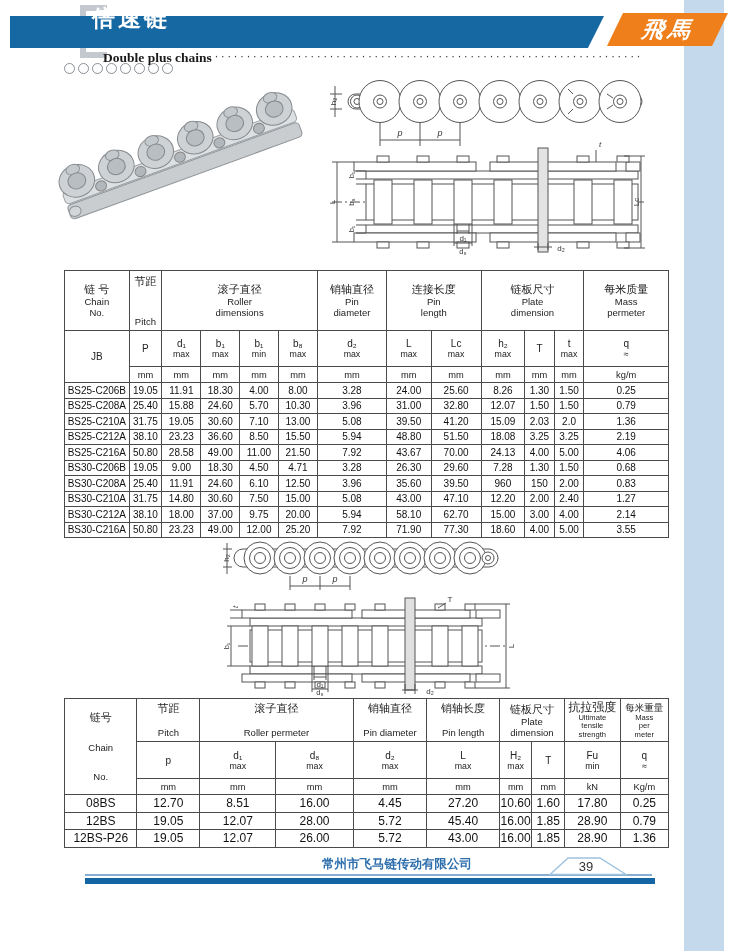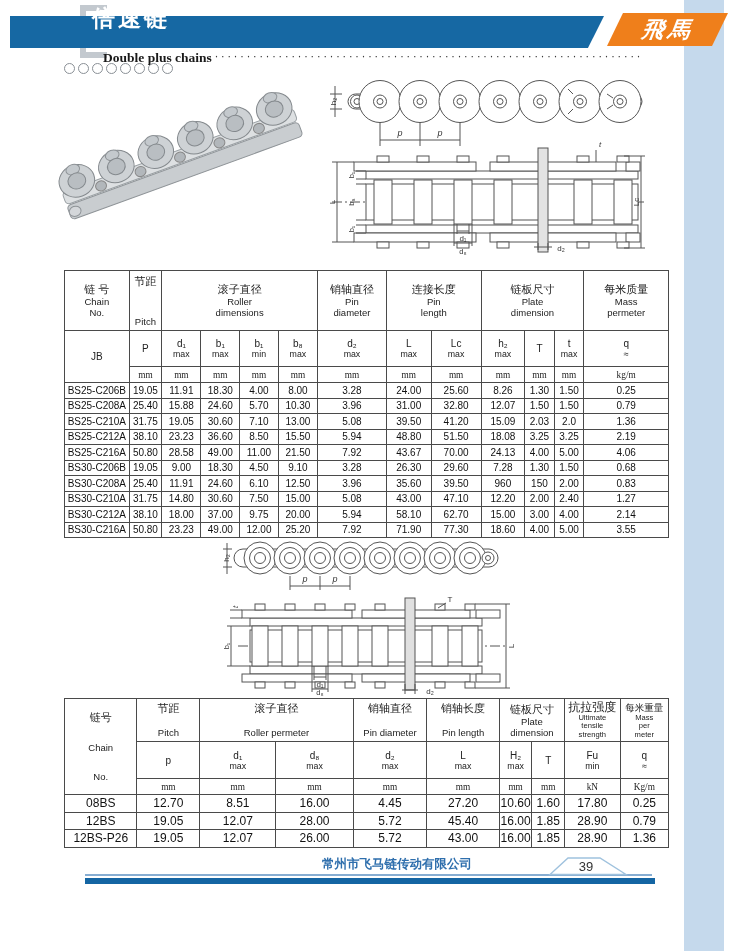--- a/index.html
+++ b/index.html
@@ -41,21 +41,21 @@
   .t1 tbody td{height:14.5px;font-size:10px;color:#111;}
   .gh2{height:42px;} .sh2{height:37px;} .uh2{height:16px;}
   .t2 tbody td{height:16.5px;font-size:12px;color:#111;text-align:center;}
   .cn{font-size:11px;line-height:13px;}
   .en{font-size:9.5px;line-height:11px;text-align:center;}
   .ens{font-size:7.6px;line-height:8.6px;}
   .spread{display:flex;flex-direction:column;justify-content:space-between;height:52px;padding:3px 0;}
   .spread3{display:flex;flex-direction:column;justify-content:space-around;height:90px;}
   .l1{font-size:10px;line-height:11px;}
   .l2{font-size:8.8px;line-height:10px;}
-  .uh1 th,.uh2 th{font-size:9.3px;font-family:Liberation Serif, serif;}
+  .uh1 th,.uh2 th{font-size:9.3px;}
   
   .footer-en{position:absolute;left:148px;top:857px;font-family:"Liberation Serif","DejaVu Serif",serif;
              font-size:12px;color:#2f6fad;}
   .footer-cn{position:absolute;left:322px;top:856px;font-size:12.5px;color:#2f6fad;font-weight:bold;}
   .thin-line{position:absolute;left:85px;top:874px;width:567px;height:2px;background:#86add2;}
   .thick-bar{position:absolute;left:85px;top:878px;width:570px;height:6px;background:#1465a3;}
   .trap{position:absolute;left:548px;top:857px;}
 </style>
 </head>
 <body>
@@ -435,21 +435,21 @@
           <td>4.00</td>
           <td>5.00</td>
           <td>4.06</td>
         </tr>
         <tr>
           <td>BS30-C206B</td>
           <td>19.05</td>
           <td>9.00</td>
           <td>18.30</td>
           <td>4.50</td>
-          <td>9.10</td>
+          <td>4.71</td>
           <td>3.28</td>
           <td>26.30</td>
           <td>29.60</td>
           <td>7.28</td>
           <td>1.30</td>
           <td>1.50</td>
           <td>0.68</td>
         </tr>
         <tr>
           <td>BS30-C208A</td>

